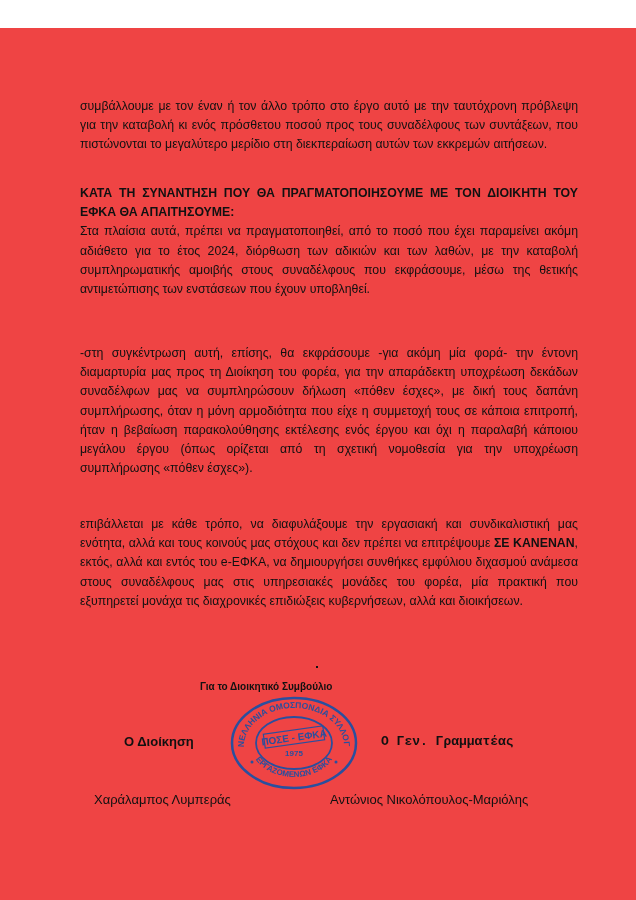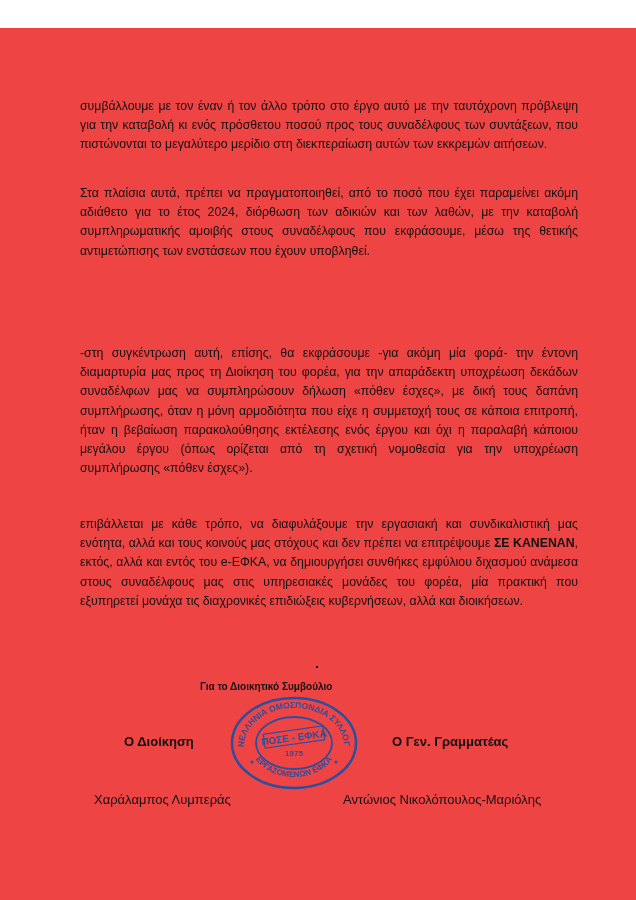--- a/index.html
+++ b/index.html
@@ -15,34 +15,35 @@
     .bold { font-weight: bold; }
     #p1 { top: 69px; }
     #p2 { top: 156px; }
     #p3 { top: 316px; }
     #greet { top: 450px; }
     #p4 { top: 487px; }
     .dot { position: absolute; left: 316px; top: 638px; width: 2px; height: 2px; background: #111; }
     .sig-title { position: absolute; left: 200px; top: 653px; font-weight: bold; font-size: 10px; }
     .role { position: absolute; top: 706px; font-weight: bold; font-size: 13px; }
     #role-left { left: 124px; }
-    #role-right { left: 392px; }
+    #role-right { left: 381px; font-family: Liberation Mono, monospace; }
     .name { position: absolute; top: 764px; font-size: 13px; }
     #name-left { left: 94px; }
-    #name-right { left: 343px; }
+    #name-right { left: 330px; }
     .stamp { position: absolute; left: 230px; top: 668px; width: 128px; height: 94px; }
   </style>
 </head>
 <body>
 
 <div class="page">
 
   <p class="body-text p" id="p1">συμβάλλουμε με τον έναν ή τον άλλο τρόπο στο έργο αυτό με την ταυτόχρονη πρόβλεψη για την καταβολή κι ενός πρόσθετου ποσού προς τους  συναδέλφους των συντάξεων, που πιστώνονται το μεγαλύτερο μερίδιο στη διεκπεραίωση αυτών των εκκρεμών αιτήσεων.</p>
 
   <div class="body-text" id="p2">
+    <p class="p heading">ΚΑΤΑ ΤΗ ΣΥΝΑΝΤΗΣΗ ΠΟΥ ΘΑ ΠΡΑΓΜΑΤΟΠΟΙΗΣΟΥΜΕ ΜΕ ΤΟΝ ΔΙΟΙΚΗΤΗ ΤΟΥ ΕΦΚΑ ΘΑ ΑΠΑΙΤΗΣΟΥΜΕ:</p>
     <p class="p">Στα πλαίσια αυτά, πρέπει να πραγματοποιηθεί, από το ποσό που έχει παραμείνει ακόμη αδιάθετο για το έτος 2024, διόρθωση  των  αδικιών και των λαθών, με την καταβολή συμπληρωματικής αμοιβής στους συναδέλφους που εκφράσουμε, μέσω της  θετικής αντιμετώπισης  των ενστάσεων που έχουν υποβληθεί.</p>
   </div>
 
   <p class="body-text p" id="p3">-στη συγκέντρωση αυτή, επίσης, θα  εκφράσουμε -για ακόμη μία φορά- την έντονη διαμαρτυρία μας προς τη Διοίκηση του φορέα, για την απαράδεκτη υποχρέωση δεκάδων συναδέλφων μας να συμπληρώσουν δήλωση «πόθεν έσχες», με δική τους δαπάνη συμπλήρωσης, όταν η μόνη αρμοδιότητα που είχε η συμμετοχή τους σε κάποια επιτροπή, ήταν η βεβαίωση παρακολούθησης εκτέλεσης ενός έργου και όχι η παραλαβή κάποιου μεγάλου έργου (όπως ορίζεται από τη σχετική νομοθεσία για την υποχρέωση συμπλήρωσης «πόθεν έσχες»).</p>
 
 
   <p class="body-text p underlined" id="p4"><span>επιβάλλεται με κάθε τρόπο, να διαφυλάξουμε την  εργασιακή και συνδικαλιστική μας ενότητα, αλλά και τους κοινούς μας στόχους  και  δεν πρέπει να επιτρέψουμε </span><span class="bold">ΣΕ ΚΑΝΕΝΑΝ</span><span>, εκτός, αλλά και εντός του e-ΕΦΚΑ, να δημιουργήσει συνθήκες  εμφύλιου διχασμού  ανάμεσα στους συναδέλφους μας στις υπηρεσιακές μονάδες του φορέα, μία πρακτική που  εξυπηρετεί μονάχα τις διαχρονικές επιδιώξεις κυβερνήσεων, αλλά και διοικήσεων.</span></p>
 
   <div class="dot"></div>
 

